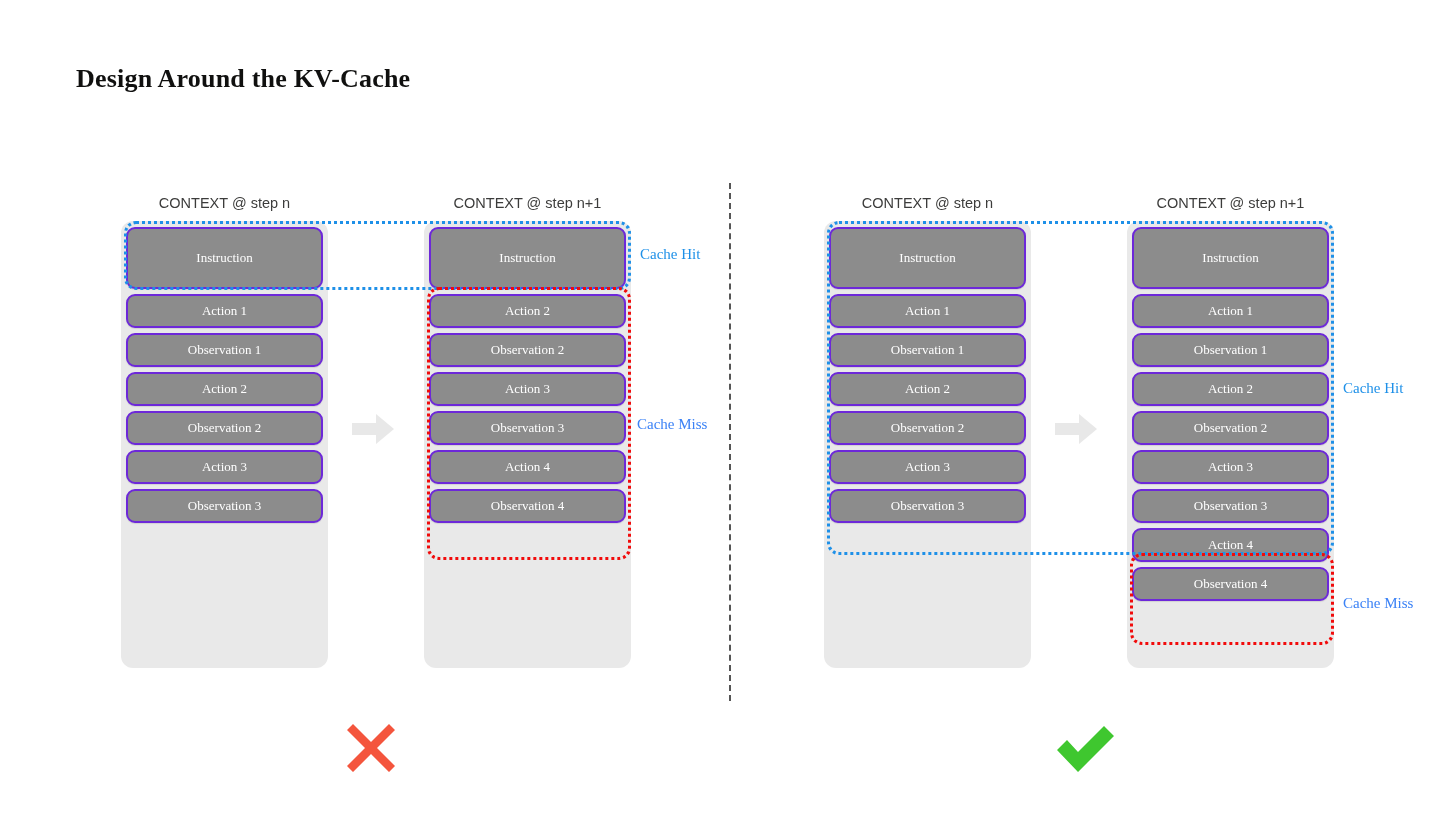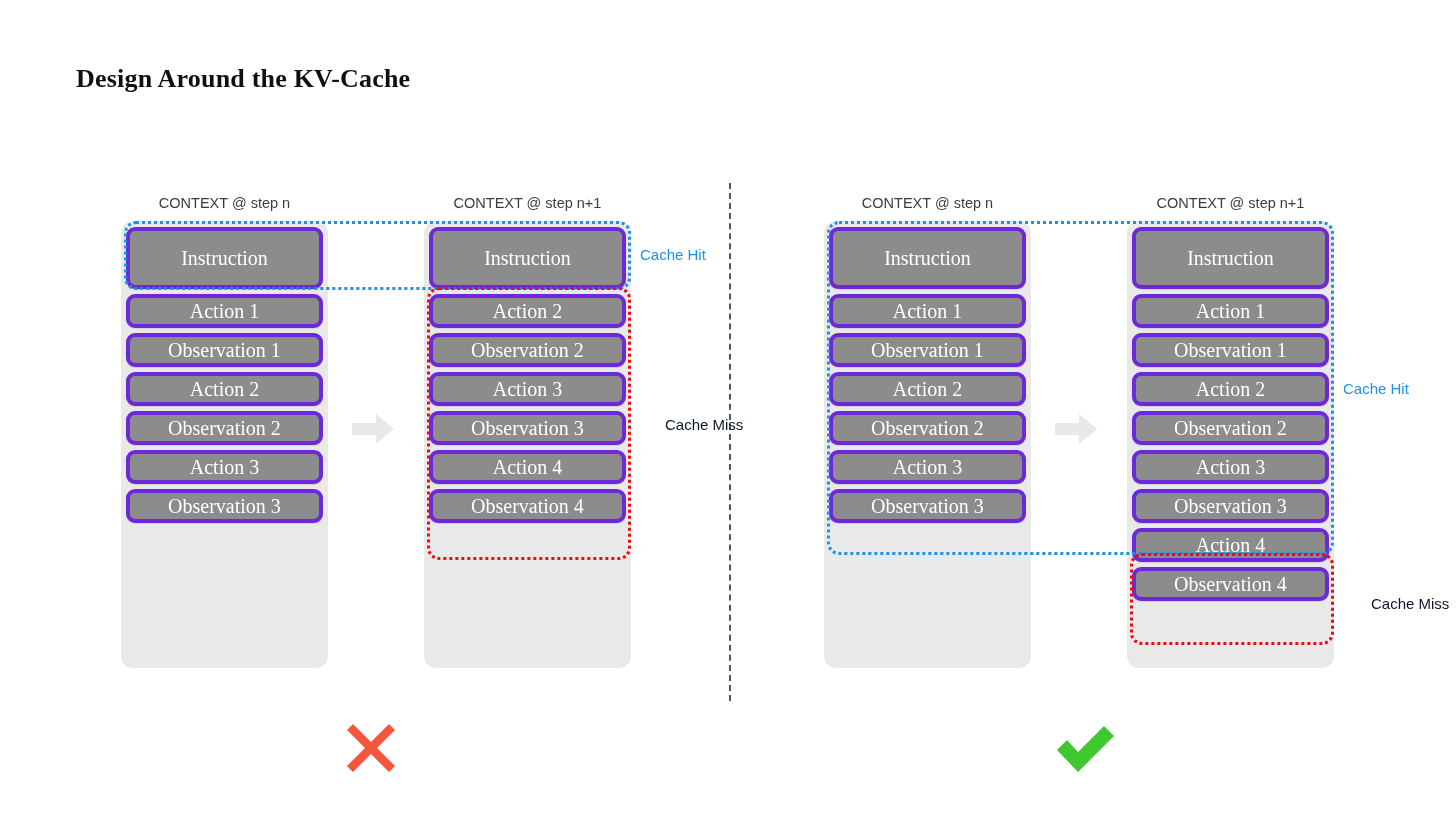--- a/index.html
+++ b/index.html
@@ -64,53 +64,53 @@
     background: #e9e9e9;
     border-radius: 12px;
     padding: 6px 5px;
     box-sizing: border-box;
   }
   .cell {
     position: relative;
     height: 34px;
     margin-bottom: 5px;
     background: #8c8c8c;
-    border: 4px solid #6d28d9;
+    border: 2px solid #6d28d9;
     border-radius: 9px;
     box-sizing: border-box;
     display: flex;
     align-items: center;
     justify-content: center;
     color: #ffffff;
     font-family: "Liberation Serif", "DejaVu Serif", serif;
-    font-size: 20px;
+    font-size: 13px;
     box-shadow: 0 1px 1px rgba(0,0,0,0.10);
   }
   .cell.tall { height: 62px; }
   .cell:last-child { margin-bottom: 0; }
 
   
   .dotbox {
     position: absolute;
     box-sizing: border-box;
     border-radius: 12px;
     pointer-events: none;
   }
   .dotbox.hit  { border: 3px dotted #1e90e8; }
   .dotbox.miss { border: 3px dotted #f10b0b; }
 
   
   .cache-label {
     position: absolute;
-    font-family: Liberation Sans, sans-serif;
+    font-family: Liberation Serif, serif;
     font-size: 15px;
     white-space: nowrap;
   }
   .cache-label.hit  { color: #1e90e8; }
-  .cache-label.miss { color: #0f172a; margin-left: 28px; }
+  .cache-label.miss { color: #3b82f6; }
 
   
   .arrow {
     position: absolute;
     width: 42px;
     height: 34px;
   }
 
   
   .verdict { position: absolute; width: 72px; height: 72px; }

